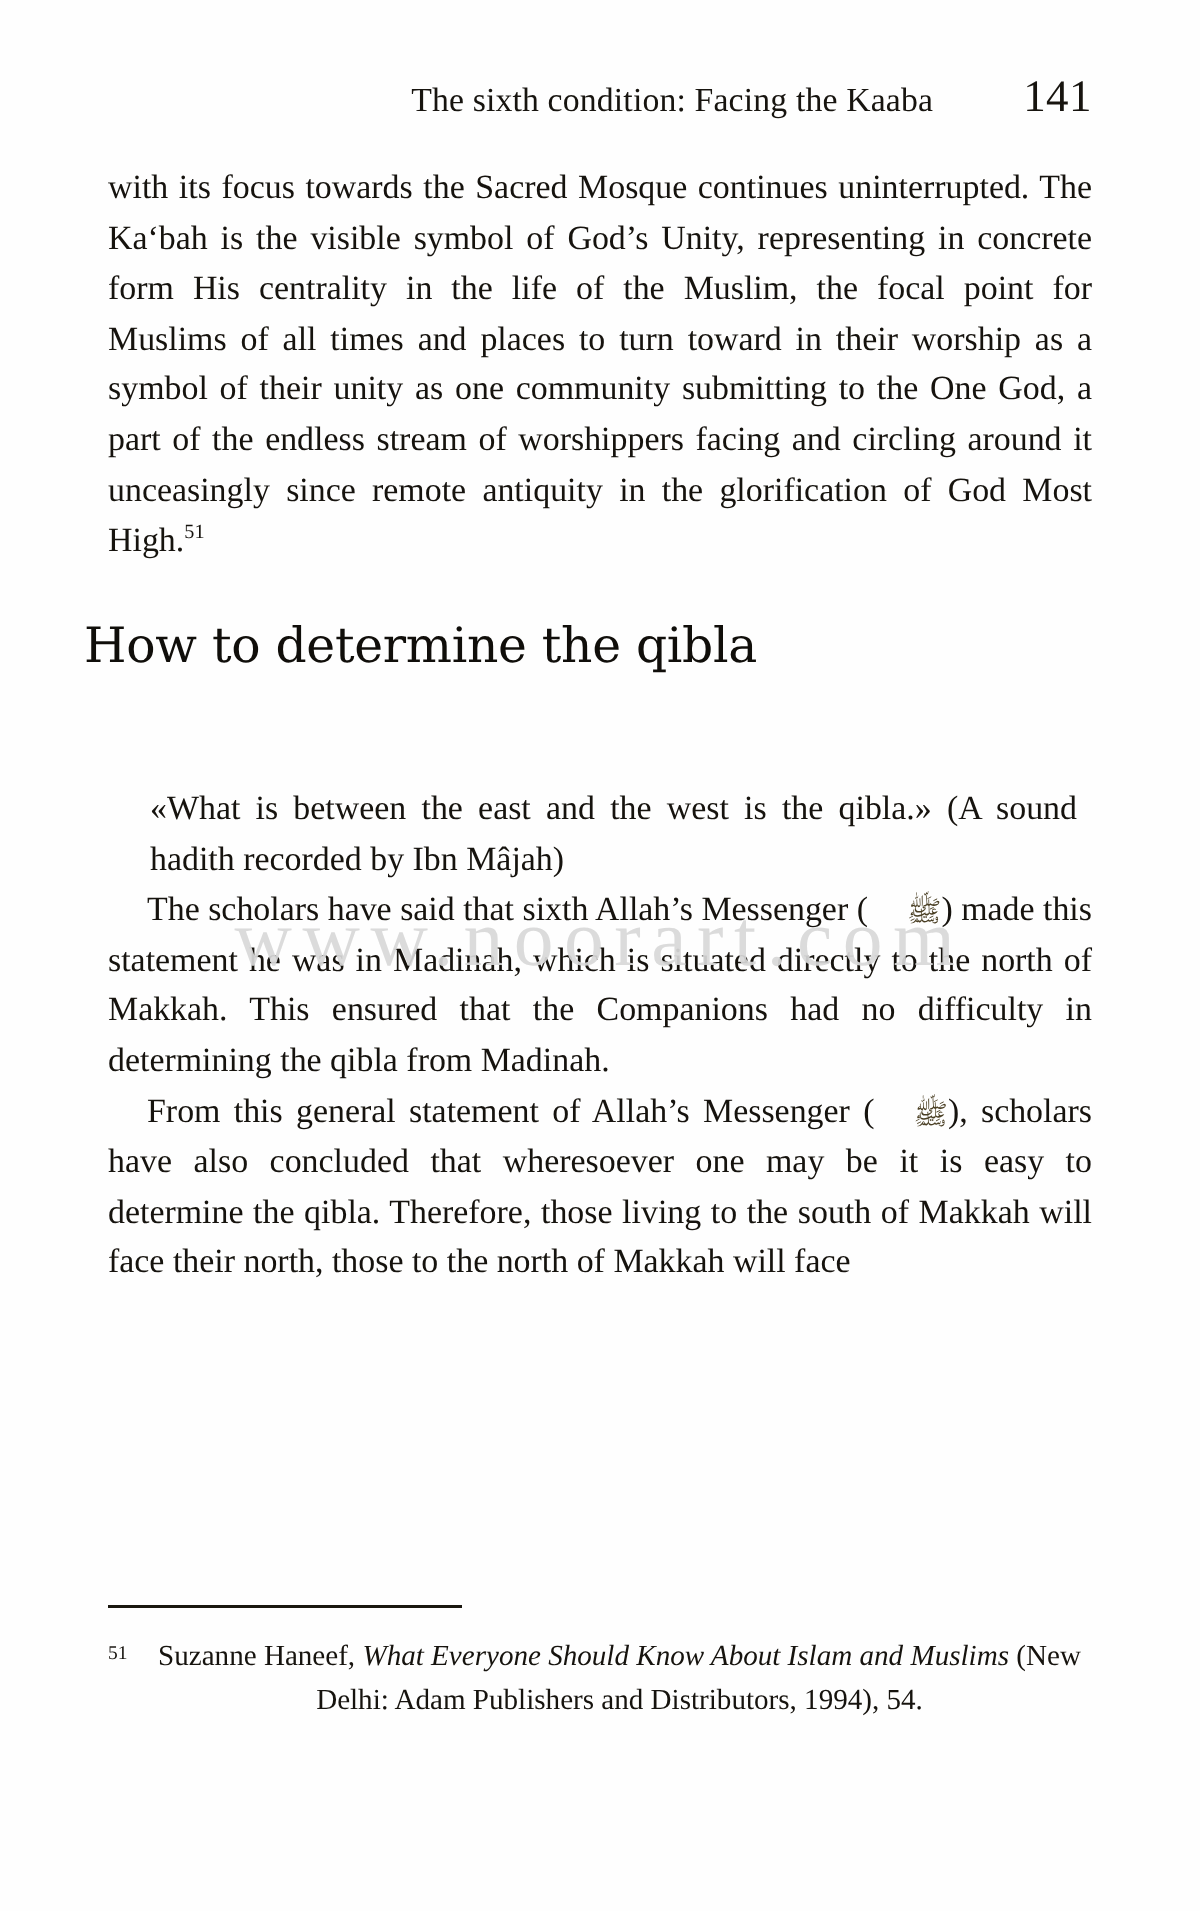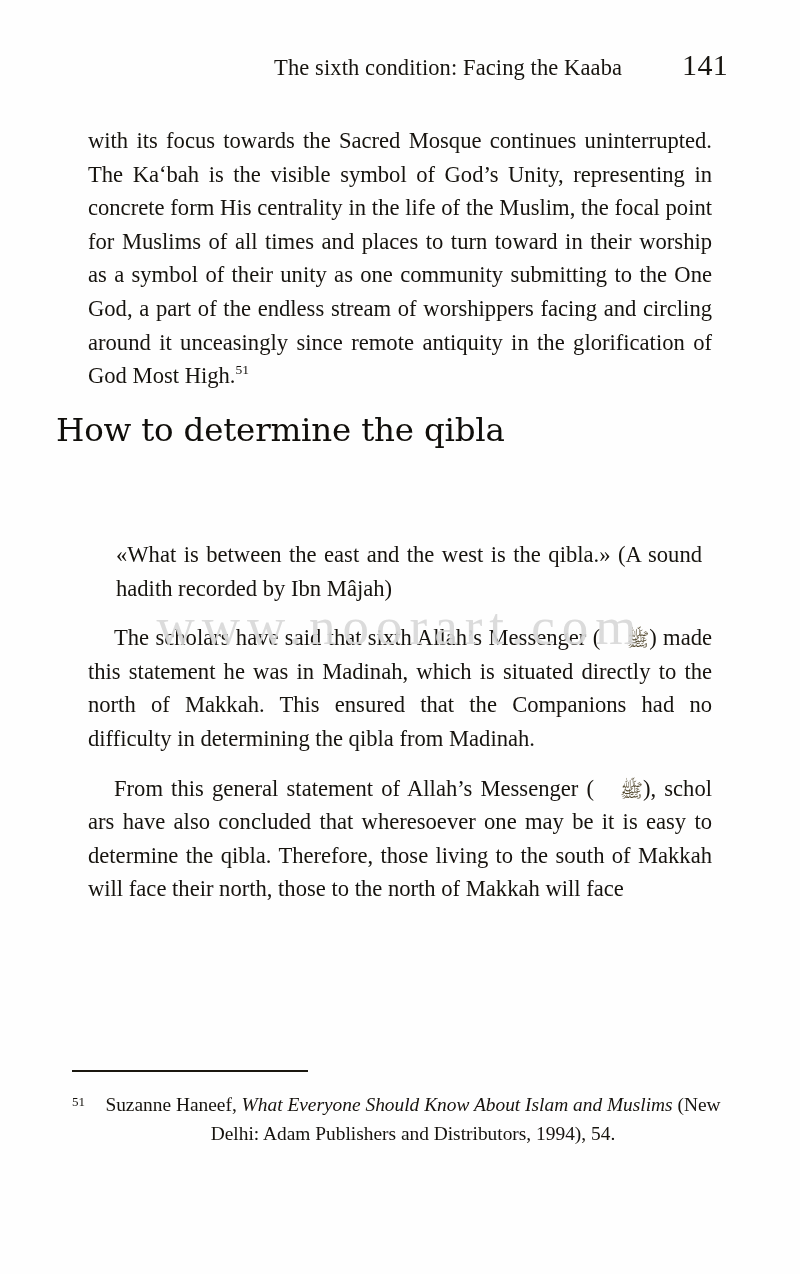--- a/index.html
+++ b/index.html
@@ -44,21 +44,21 @@
 
   
   .textblock {
     position: absolute;
     left: 72px;
     top: 108px;
     width: 656px;
   }
 
   p.body {
-    margin: 16px;
+    margin: 0;
     font-size: 22.6px;
     line-height: 33.6px;
     text-align: justify;
     text-justify: inter-word;
     color: #16130e;
     hyphens: manual;
   }
   p.body.indent { text-indent: 26px; }
   p.body + p.body { margin-top: 0; }
 

